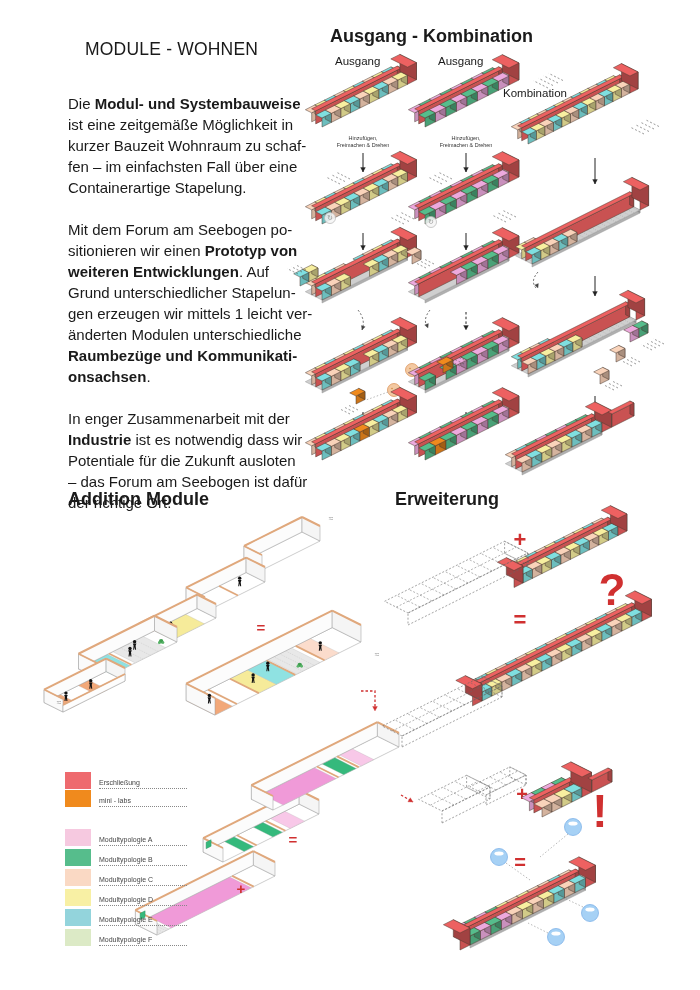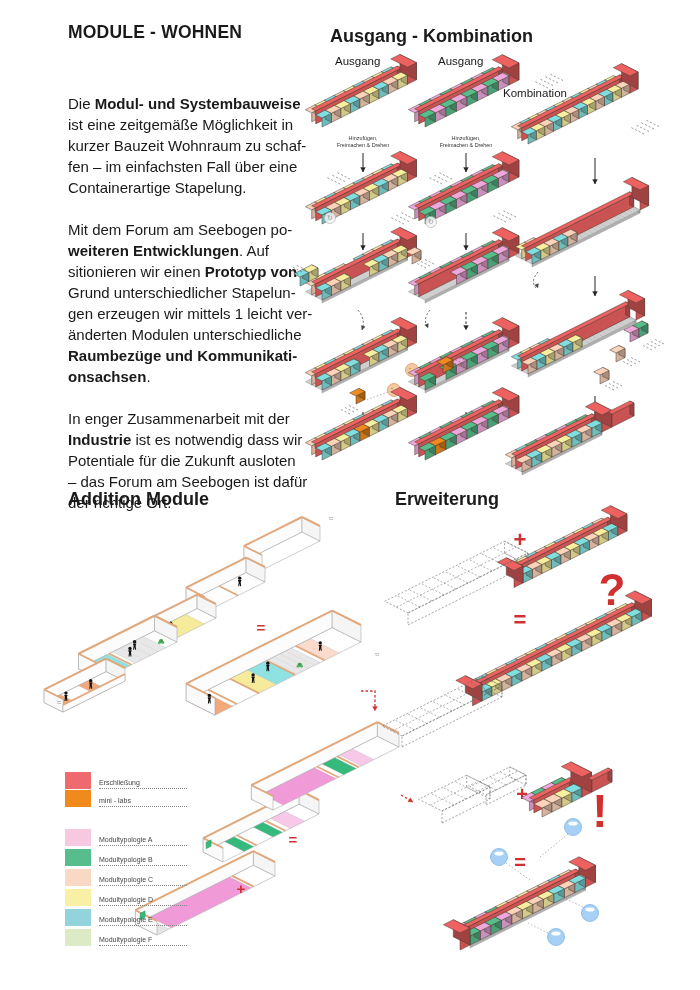--- a/index.html
+++ b/index.html
@@ -1,18 +1,18 @@
 <!DOCTYPE html>
 <html><head>
 <meta charset="utf-8">
 <style>
   html,body{margin:0;padding:0;background:#fff;}
   .page{position:relative;width:700px;height:990px;background:#ffffff;overflow:hidden;
         font-family:"Liberation Sans",sans-serif;color:#1a1a1a;}
-  h1.title{position:absolute;left:68px;top:22px;font-size:17.5px;margin:0;font-weight:bold;letter-spacing:.2px;}
+  h1.title{position:absolute;left:68px;top:22px;font-size:17.5px;margin:17px;font-weight:normal;letter-spacing:.2px;}
   .intro{position:absolute;left:68px;top:92px;width:256px;font-size:15px;line-height:21px;}
   .intro .para{margin:1px 0 21px 0;}
   .intro .b{font-weight:bold;}
   h2.sec{position:absolute;font-size:18px;margin:0;font-weight:bold;}
   #t-ausgang{left:330px;top:26px;}
   #t-addition{left:68px;top:489px;text-align:center;}
   #t-erweiterung{left:395px;top:489px;text-align:center;}
   .colhead{position:absolute;top:55px;font-size:11.5px;font-weight:normal;}
   #ch0{left:335px;} #ch1{left:438px;} #ch2{left:503px;margin-top:32px;}
   svg{position:absolute;overflow:visible;}
@@ -35,22 +35,22 @@
   <div class="intro">
       <div class="para">
         <div class="line"><span>Die </span><span class="b">Modul- und Systembauweise</span></div>
         <div class="line"><span>ist eine zeitgemäße Möglichkeit in</span></div>
         <div class="line"><span>kurzer Bauzeit Wohnraum zu schaf-</span></div>
         <div class="line"><span>fen – im einfachsten Fall über eine</span></div>
         <div class="line"><span>Containerartige Stapelung.</span></div>
       </div>
       <div class="para">
         <div class="line"><span>Mit dem Forum am Seebogen po-</span></div>
+        <div class="line"><span>sitionieren wir einen </span><span class="b">Prototyp von</span></div>
         <div class="line"><span class="b">weiteren Entwicklungen</span><span>. Auf</span></div>
-        <div class="line"><span>sitionieren wir einen </span><span class="b">Prototyp von</span></div>
         <div class="line"><span>Grund unterschiedlicher Stapelun-</span></div>
         <div class="line"><span>gen erzeugen wir mittels 1 leicht ver-</span></div>
         <div class="line"><span>änderten Modulen unterschiedliche</span></div>
         <div class="line"><span class="b">Raumbezüge und Kommunikati-</span></div>
         <div class="line"><span class="b">onsachsen</span><span>.</span></div>
       </div>
       <div class="para">
         <div class="line"><span>In enger Zusammenarbeit mit der</span></div>
         <div class="line"><span class="b">Industrie</span><span> ist es notwendig dass wir</span></div>
         <div class="line"><span>Potentiale für die Zukunft ausloten</span></div>

